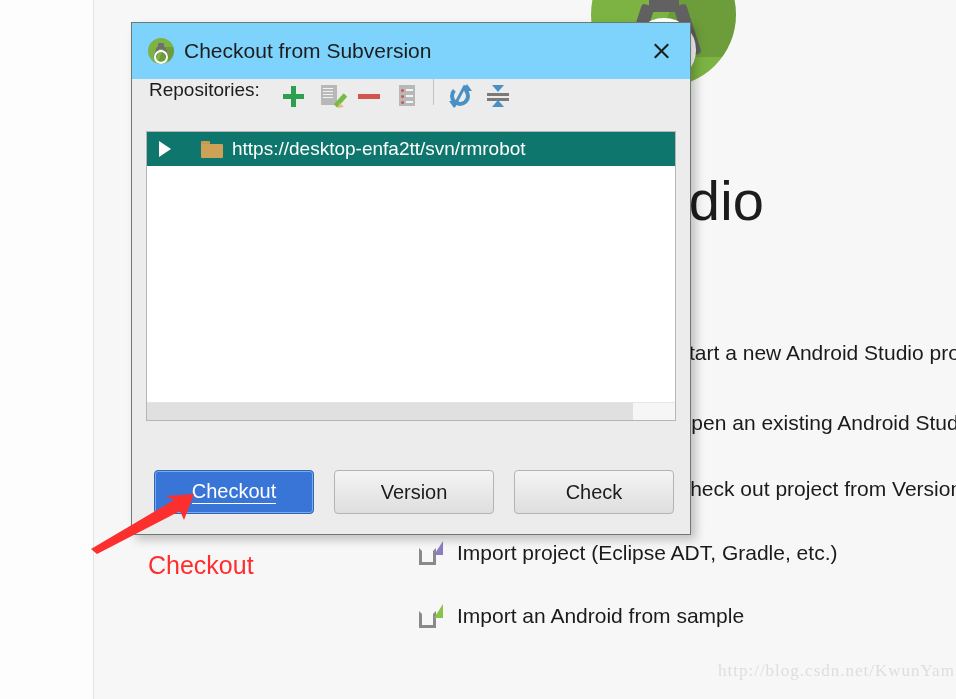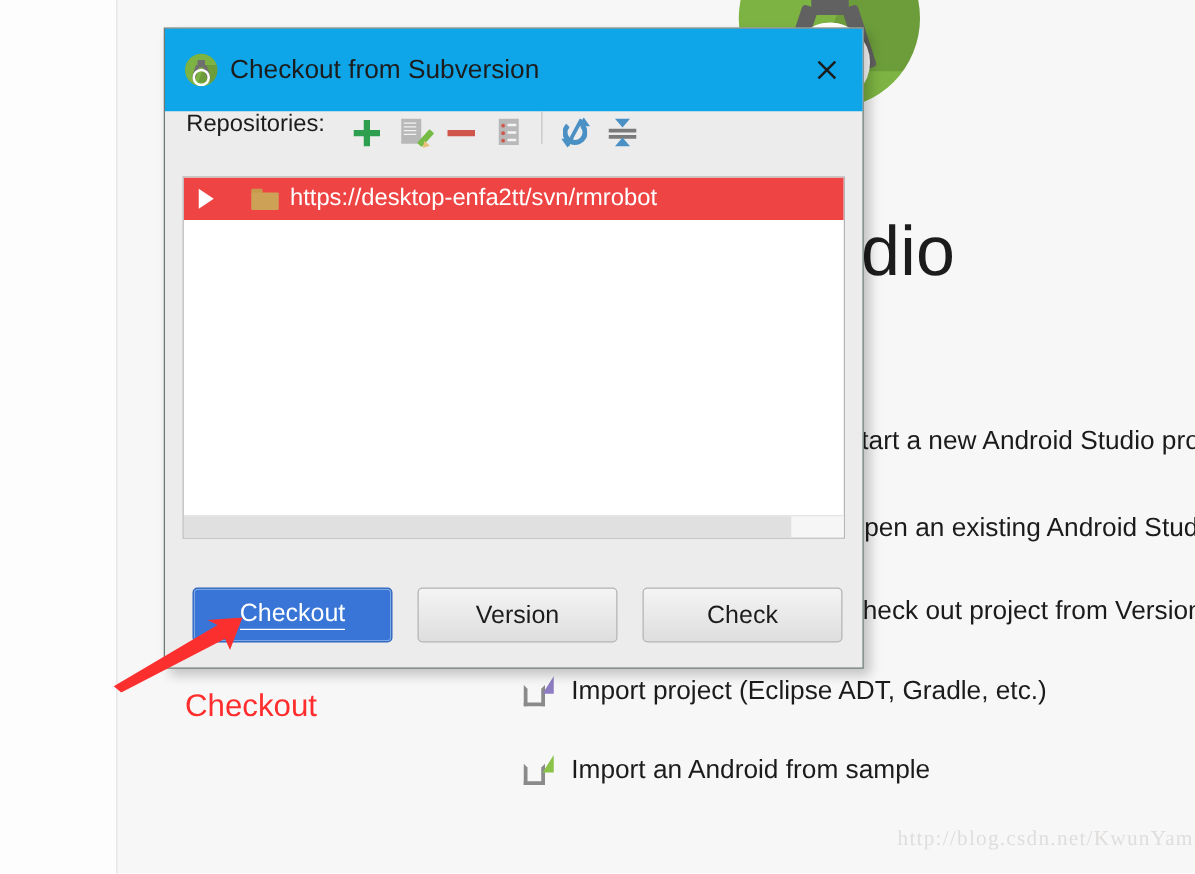--- a/index.html
+++ b/index.html
@@ -135,22 +135,22 @@
   #dialog {
     position: absolute;
     left: 131px; top: 22px;
     width: 560px; height: 513px;
     background: #ececec;
     border: 1px solid #6c7a72;
     box-shadow: 5px 5px 9px rgba(0,0,0,0.22);
     box-sizing: border-box;
   }
   #dialog-titlebar {
-    height: 66px;
-    background: #0ea5e9;
+    height: 56px;
+    background: #7dd3fc;
     display: flex;
     align-items: center;
     padding: 0 12px 0 16px;
     box-sizing: border-box;
   }
   #title-icon {
     position: relative;
     width: 26px; height: 26px;
     border-radius: 50%;
     background: #7cb342;
@@ -343,21 +343,21 @@
     overflow: hidden;
   }
   .repo-row {
     height: 34px;
     display: flex;
     align-items: center;
     padding-left: 12px;
     box-sizing: border-box;
     cursor: pointer;
   }
-  .repo-row.selected { background: #ef4444; align-items: center; }
+  .repo-row.selected { background: #0f766e; align-items: center; }
   .tri {
     width: 0; height: 0;
     border-top: 8px solid transparent;
     border-bottom: 8px solid transparent;
     border-left: 12px solid #ffffff;
     flex: 0 0 12px;
     margin-right: 18px;
   }
   .folder {
     position: relative;

